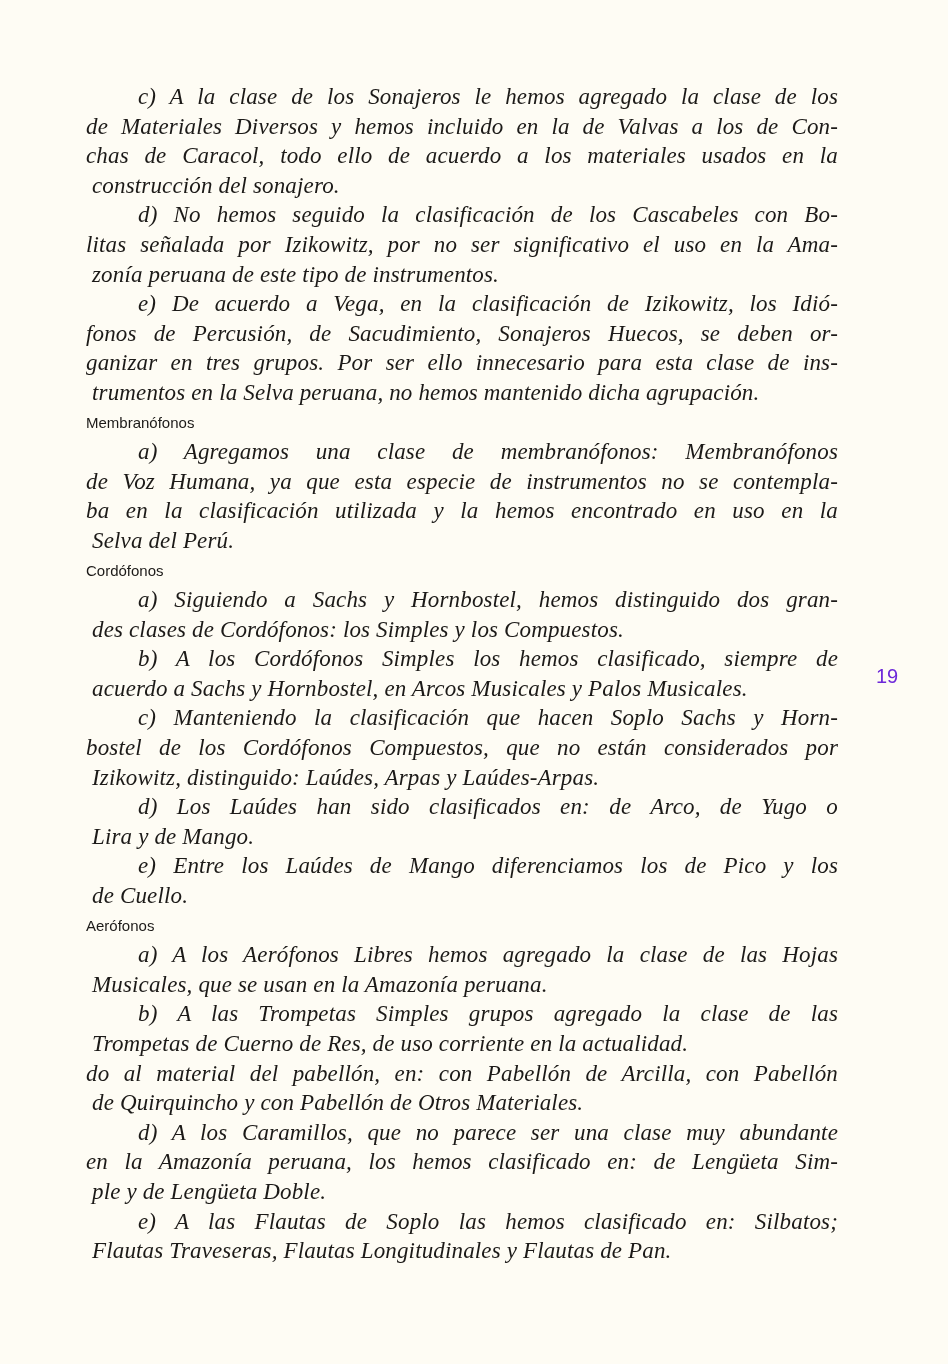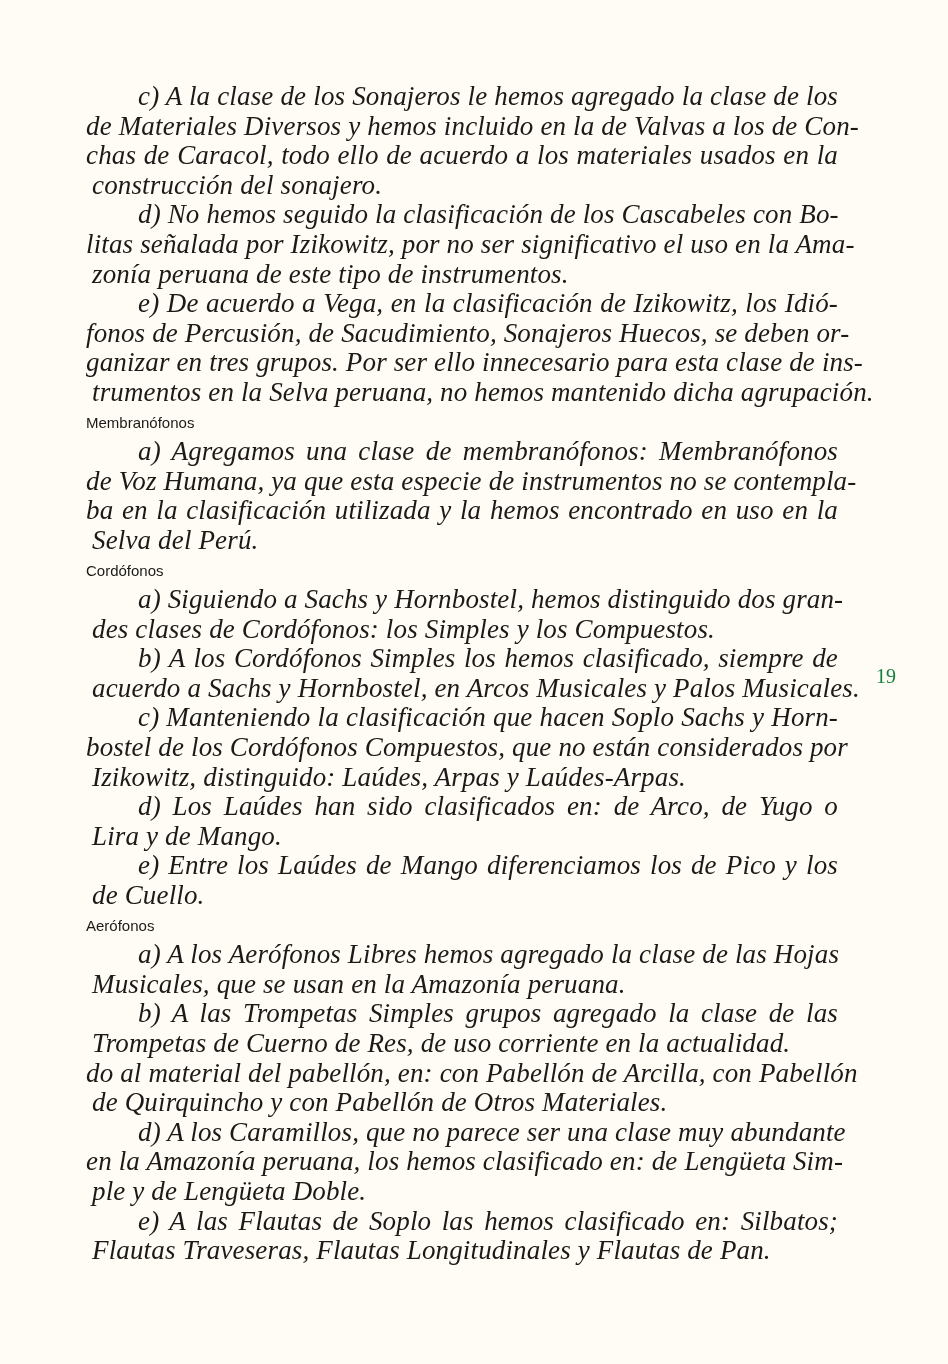--- a/index.html
+++ b/index.html
@@ -17,21 +17,21 @@
     }
     .page {
       position: absolute;
       left: 86px;
       top: 82px;
       width: 752px;
     }
     .line {
       font-family: "Liberation Serif", serif;
       font-style: italic;
-      font-size: 27px;
+      font-size: 23px;
       line-height: 29.6px;
       height: 29.6px;
       white-space: nowrap;
       text-align: justify;
       text-align-last: justify;
       letter-spacing: 0.15px;
     }
     .line.last {
       text-align-last: left;
       margin-left: 6px;
@@ -44,24 +44,24 @@
       font-style: normal;
       font-size: 15px;
       line-height: 29.6px;
       height: 29.6px;
       white-space: nowrap;
     }
     .folio {
       position: absolute;
       left: 876px;
       top: 664px;
-      font-family: Liberation Serif, serif;
+      font-family: Liberation Sans, sans-serif;
       font-size: 20px;
       line-height: 24px;
-      color: #15803d;
+      color: #6d28d9;
     }
   </style>
 </head>
 <body>
 
 <div class="page">
   <div id="text-flow">
       <div class="item">
         <div class="line indent">c)  A la clase de los Sonajeros le hemos agregado la clase de los</div>
         <div class="line">de Materiales Diversos y hemos incluido en la de Valvas a los de Con-</div>

